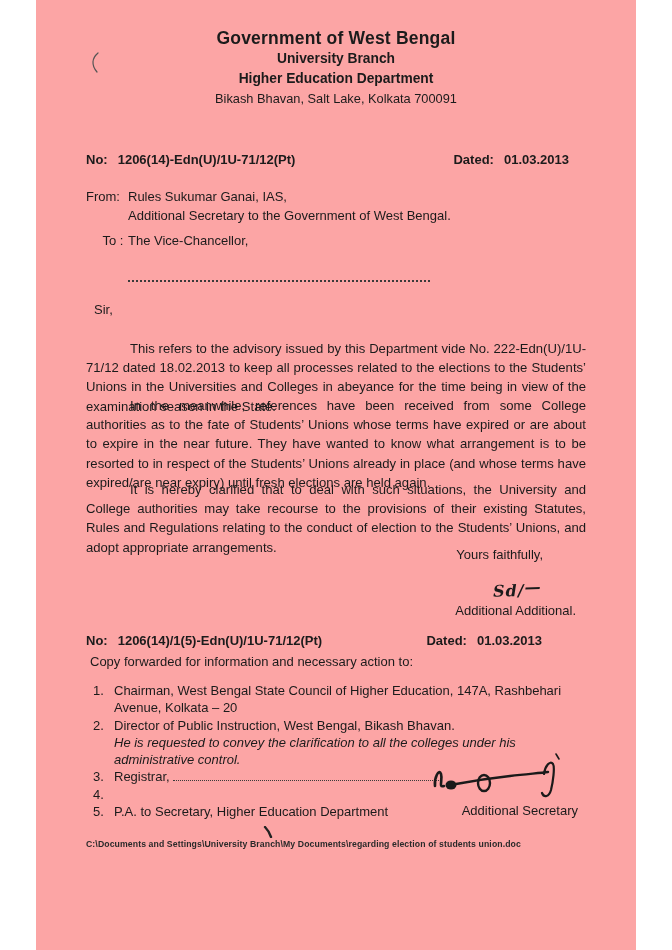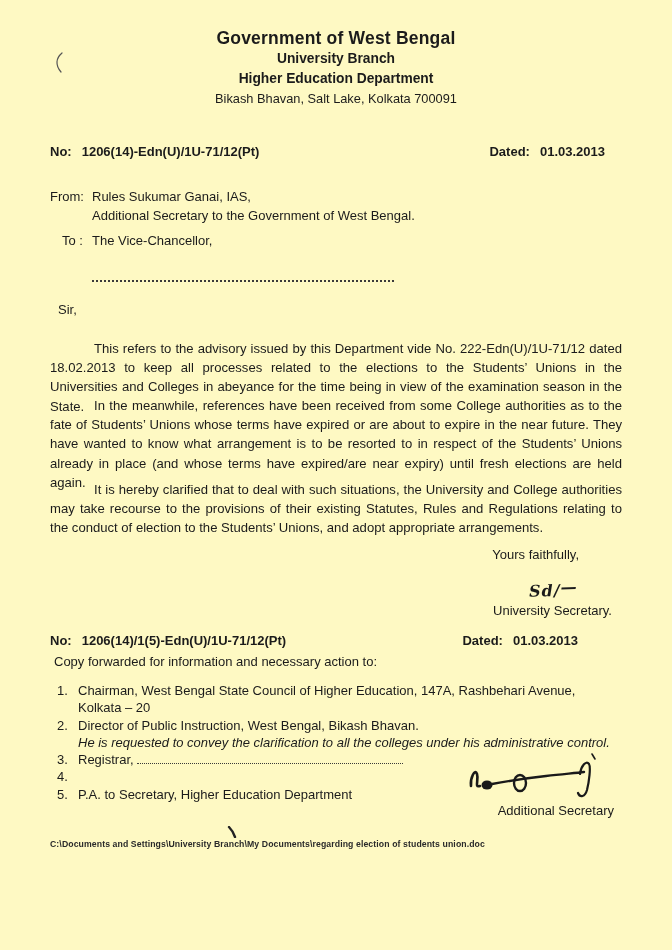--- a/index.html
+++ b/index.html
@@ -1,50 +1,50 @@
 <!DOCTYPE html>
 <html><head>
 <meta charset="utf-8">
 <style>
   * { margin:0; padding:0; box-sizing:border-box; }
   html,body { background:#ffffff; }
   .page {
     position:relative;
-    width:672px; height:950px;
-    background:#fef9c3;
+    width:600px; height:950px;
+    background:#fca5a5;
     color:#1b1b1b;
     font-family:"Liberation Sans", sans-serif;
     font-size:13px;
     overflow:hidden;
     margin:0 auto;
   }
   .content { position:absolute; left:50px; right:50px; top:0; }
 
   
   .letterhead { position:absolute; top:27px; left:0; right:0; text-align:center; }
   .h-title { font-size:17.5px; font-weight:bold; letter-spacing:.2px; line-height:22px; }
   .h-sub   { font-size:13.8px; font-weight:bold; line-height:20px; }
   .h-addr  { font-size:12.8px; line-height:19px; }
 
   
   .refrow { position:absolute; left:0; right:0; display:flex; justify-content:space-between; font-weight:bold; }
-  .refrow.first { top:144px; }
+  .refrow.first { top:152px; }
   .refrow.second { top:633px; }
   .refrow .date-group { white-space:nowrap; }
   .refrow.first .date-group { margin-right:17px; }
   .refrow.second .date-group { margin-right:44px; }
   .lbl-gap { display:inline-block; width:10px; }
 
   
   .from-block { position:absolute; top:187px; left:0; }
   .from-row { display:flex; line-height:19px; }
   .from-label { width:42px; }
   .from-line2 { margin-left:42px; line-height:19px; }
   .to-block { position:absolute; top:231px; left:12px; display:flex; line-height:19px; }
-  .to-label { width:30px; }
+  .to-label { width:30px;text-align:center; }
 
   .dotline-big {
     position:absolute; top:278px; left:42px;
     width:302px; height:4px;
     border-bottom:2px dotted #3a3a3a;
   }
 
   .salutation { position:absolute; top:300px; left:8px; line-height:19px; }
 
   
@@ -140,21 +140,21 @@
     <div class="salutation">Sir,</div>
 
     <div class="para p1">This refers to the advisory issued by this Department vide No. 222-Edn(U)/1U-71/12 dated 18.02.2013 to keep all processes related to the elections to the Students’ Unions in the Universities and Colleges in abeyance for the time being in view of the examination season in the State.</div>
     <div class="para p2">In the meanwhile, references have been received from some College authorities as to the fate of Students’ Unions whose terms have expired or are about to expire in the near future. They have wanted to know what arrangement is to be resorted to in respect of the Students’ Unions already in place (and whose terms have expired/are near expiry) until fresh elections are held again.</div>
     <div class="para p3">It is hereby clarified that to deal with such situations, the University and College authorities may take recourse to the provisions of their existing Statutes, Rules and Regulations relating to the conduct of election to the Students’ Unions, and adopt appropriate arrangements.</div>
 
     <div class="valediction">Yours faithfully,</div>
 
     <div class="sd-sign"><span>Sd/</span><span class="dash">—</span></div>
 
-    <div class="closing-designation">University Secretary.</div>
+    <div class="closing-designation">Additional Additional.</div>
 
     <div class="refrow second">
       <span><span>No:</span><span class="lbl-gap"></span><span>1206(14)/1(5)-Edn(U)/1U-71/12(Pt)</span></span>
       <span class="date-group"><span>Dated:</span><span class="lbl-gap"></span><span>01.03.2013</span></span>
     </div>
 
     <div class="copy-fwd">Copy forwarded for information and necessary action to:</div>
 
     <div class="fwd-list">
       <div class="fwd-row">

